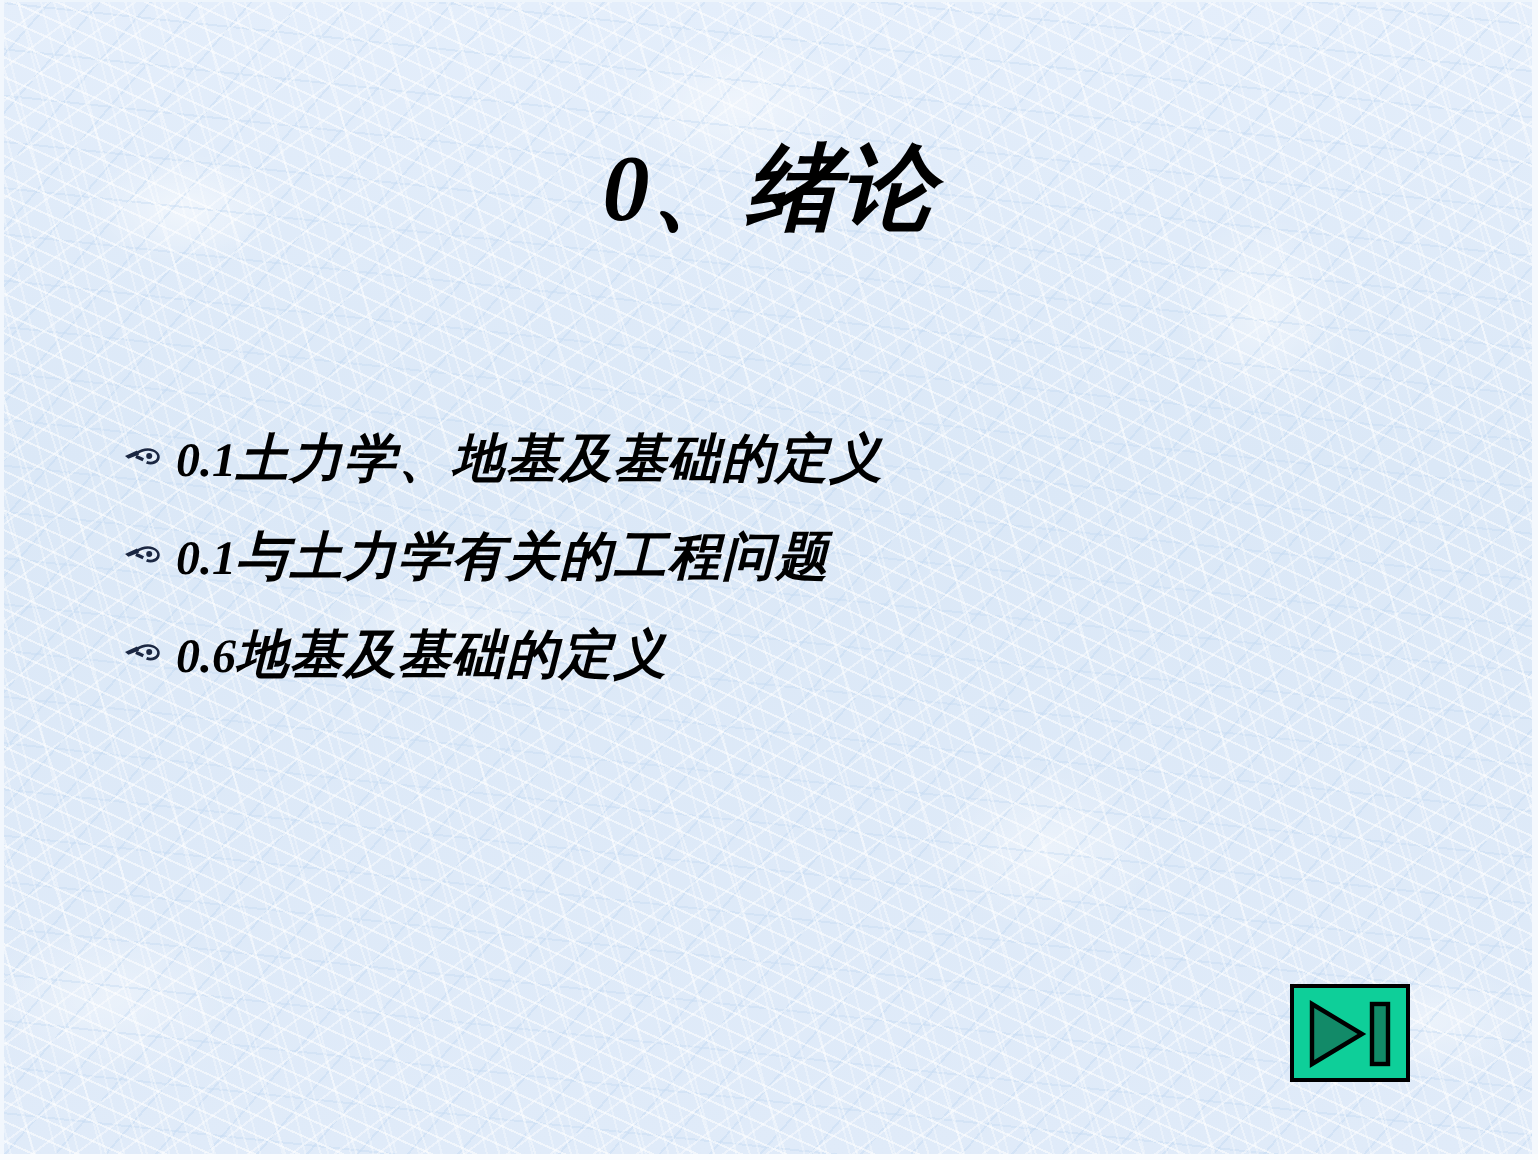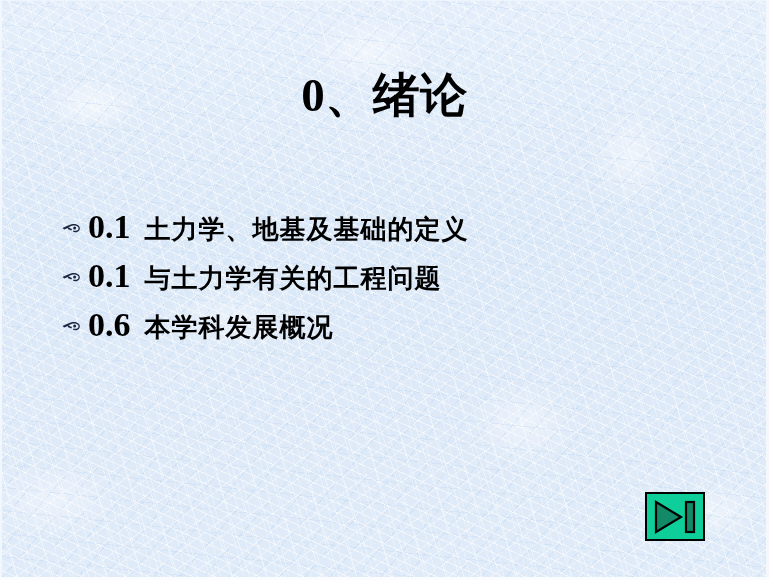--- a/index.html
+++ b/index.html
@@ -15,20 +15,21 @@
   }
 
   
   #slide {
     position: relative;
     width: 769px;
     height: 580px;
     box-sizing: border-box;
     background-color: #f9a8d4;
     overflow: hidden;
+    font-style: italic;
   }
 
   
   #slide-texture {
     position: absolute;
     inset: 0;
     pointer-events: none;
     opacity: 1;
     background-color: #dce9f7;
     background-image:
@@ -87,24 +88,23 @@
     width: 26px;
     flex: 0 0 26px;
     font-family: "DejaVu Sans", sans-serif;
     font-size: 17px;
     line-height: 1;
     color: #16213c;
     transform: translateY(-2px);
   }
   .outline-num {
     font-family: "Liberation Serif", "DejaVu Serif", serif;
-    font-size: 34px;
+    font-size: 24px;
     font-weight: bold;
     letter-spacing: 0px;
-    margin-right: 14px;
     white-space: nowrap;
   }
   .outline-text {
     font-family: "Liberation Serif", "DejaVu Serif", serif;
     font-size: 26px;
     font-weight: bold;
     letter-spacing: 1px;
     white-space: nowrap;
     margin-top: 32px;
   }
@@ -170,21 +170,21 @@
     <div class="outline-row">
       <span class="bullet-glyph">
         <svg width="22" height="14" viewBox="0 0 22 14" aria-hidden="true">
           <path d="M0.5 6.0 L6.5 3.2 L7.6 5.2 L2.2 7.4 Z" fill="#1b2742"></path>
           <path d="M6.0 4.0 C8.6 2.2 12.0 1.6 14.6 2.6 C17.6 3.8 18.6 6.2 17.4 8.2 C16.3 10.0 13.4 10.8 11.0 9.8 L11.6 8.5 C13.4 9.2 15.5 8.7 16.3 7.4 C17.1 6.0 16.3 4.4 14.1 3.7 C11.9 3.0 9.0 3.6 6.9 5.1 Z" fill="#1b2742"></path>
           <circle cx="12.6" cy="6.0" r="1.5" fill="#1b2742"></circle>
           <path d="M6.3 5.4 L10.0 7.1 L9.3 8.6 L5.6 7.0 Z" fill="#1b2742"></path>
         </svg>
       </span>
       <span class="outline-num">0.6</span>
-      <span class="outline-text">本学科发展概况</span>
+      <span class="outline-text">地基及基础的定义</span>
     </div>
 
 
   </div>
 
   <div id="next-button">
     <span>
       <svg width="44" height="34" viewBox="0 0 44 34" aria-hidden="true">
         <polygon points="3,2 3,32 28,17" fill="#128a68" stroke="#000000" stroke-width="2.2" stroke-linejoin="miter"></polygon>
         <rect x="33" y="2" width="8" height="30" fill="#128a68" stroke="#000000" stroke-width="2.2"></rect>

